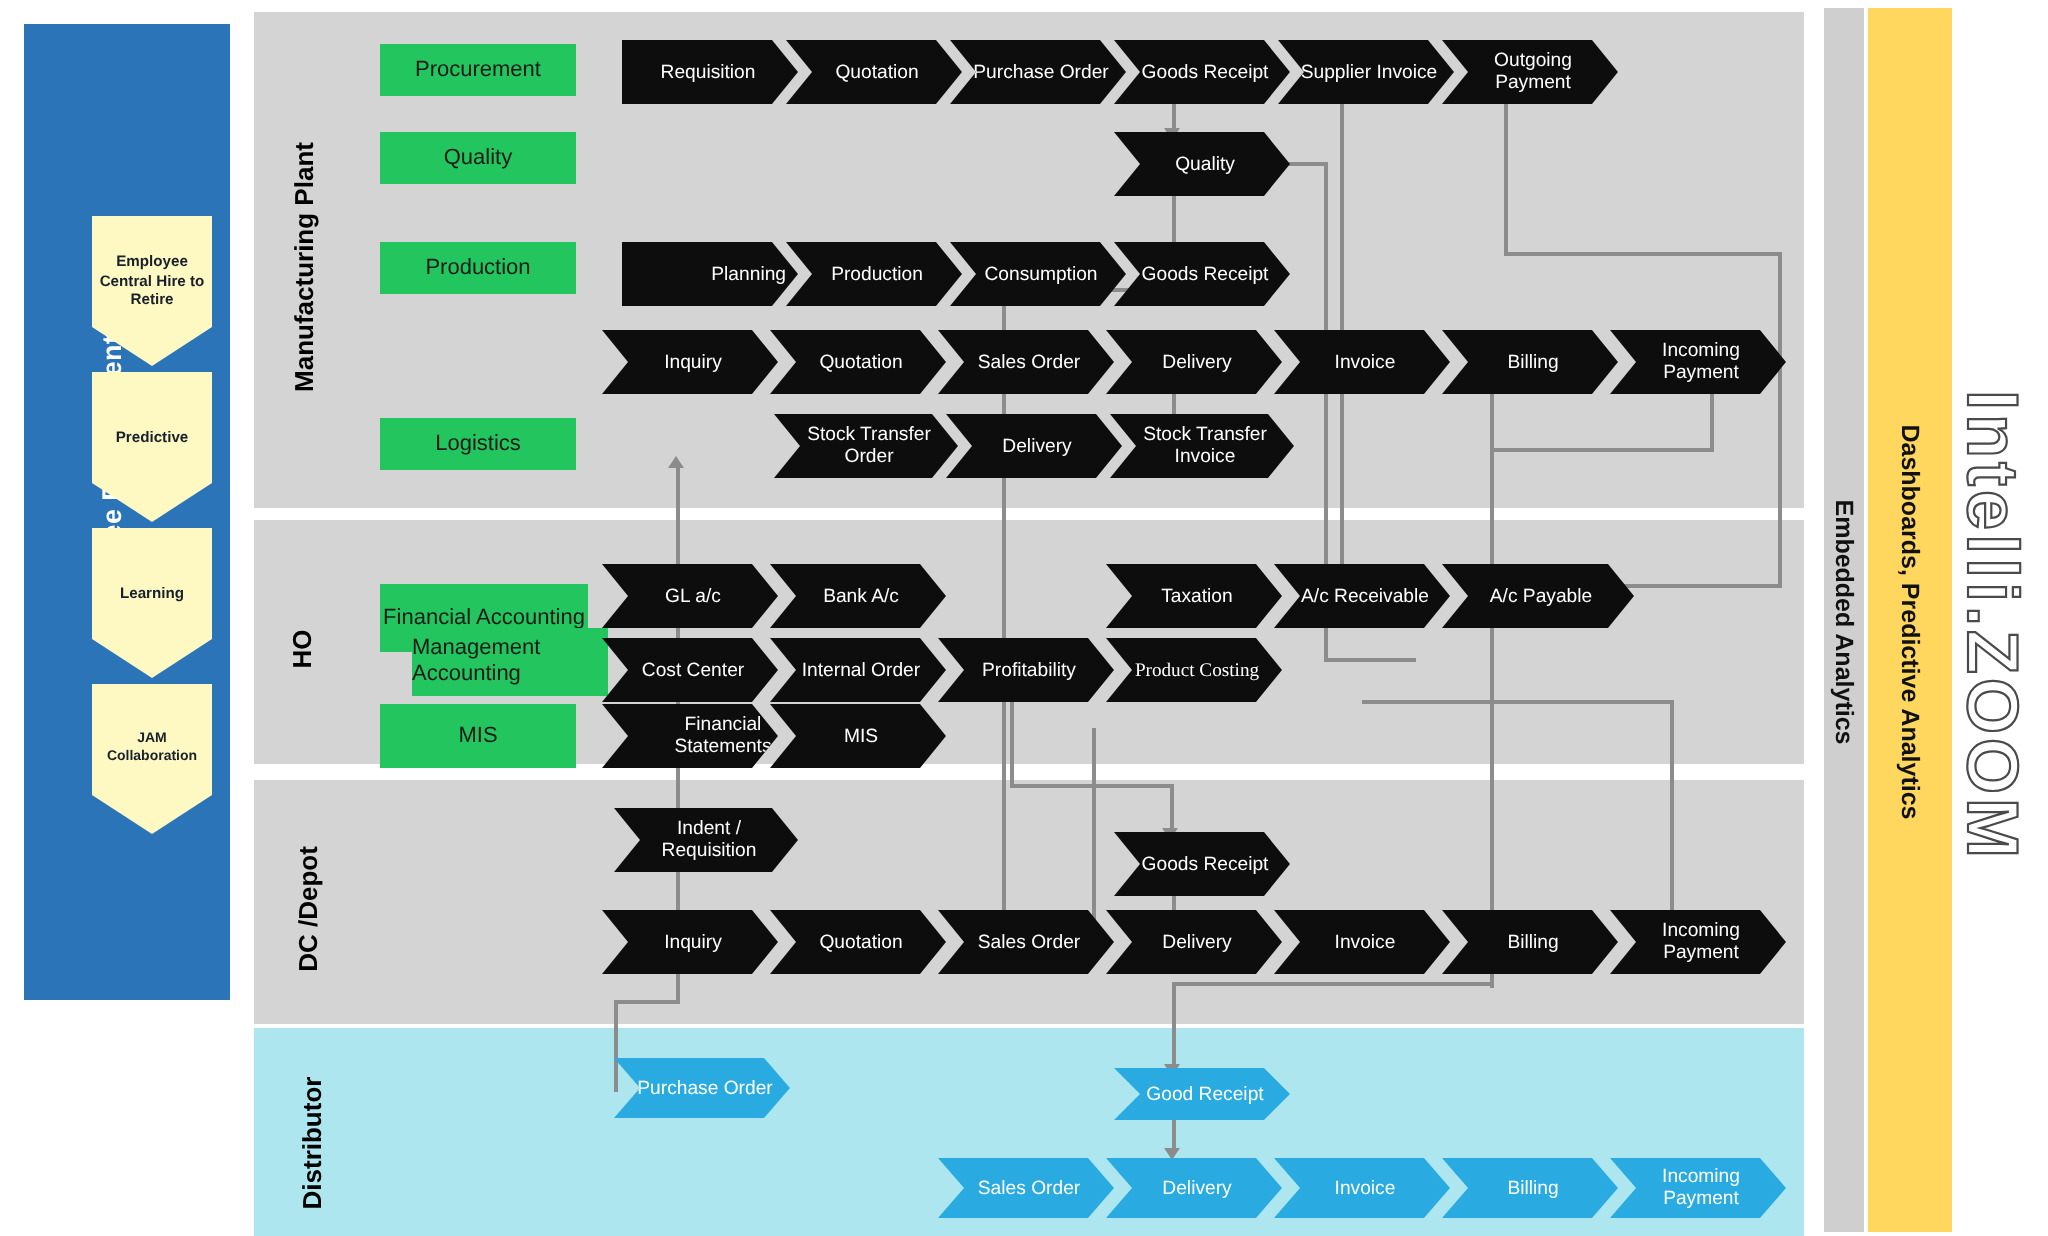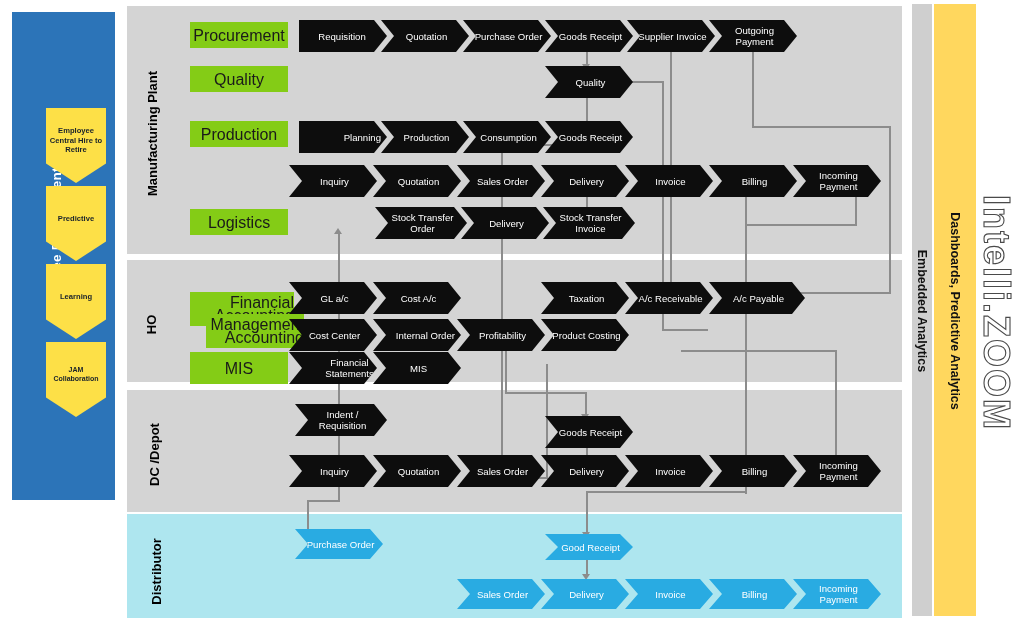--- a/index.html
+++ b/index.html
@@ -7,46 +7,46 @@
        font-family:"Liberation Sans","DejaVu Sans",sans-serif;}
 
   .root{position:absolute;left:0;top:0;width:1024px;height:618px;background:#fff;}
 
   
   .ee-panel{position:absolute;left:12px;top:12px;width:103px;height:488px;background:#2c74b8;}
   .ee-title{position:absolute;left:-176px;top:224px;width:440px;text-align:center;
             transform:rotate(-90deg);color:#fff;font-weight:bold;font-size:13.5px;
             letter-spacing:.2px;}
   .ee-chev-wrap{position:absolute;left:34px;top:96px;width:60px;}
-  .ee-chev{position:relative;width:60px;height:75px;background:#fde047;
+  .ee-chev{position:relative;width:60px;height:75px;background:#fef9c3;
            clip-path:polygon(0 0,100% 0,100% 74%,50% 100%,0 74%);
            margin-bottom:3px;display:flex;align-items:center;justify-content:center;}
   .ee-chev span{display:block;color:#18212b;font-size:7.6px;line-height:9.6px;
                 text-align:center;font-weight:bold;padding-bottom:10px;}
   .ee-chev.small span{font-size:7px;line-height:8.6px;}
 
   
   .board{position:absolute;left:127px;top:4px;width:775px;height:612px;}
 
   .band{position:absolute;left:0;background:#d4d4d4;}
   .band.cyan{background:#aee6ef;}
 
   .sideLabel{position:absolute;color:#000;font-weight:bold;font-size:13px;
              white-space:nowrap;transform-origin:center center;}
 
-  .proc{position:absolute;background:#84cc16;color:#1a1a1a;font-size:16px;
-        text-align:right;display:flex;align-items:center;justify-content:center;
+  .proc{position:absolute;background:#22c55e;color:#1a1a1a;font-size:11px;
+        text-align:left;display:flex;align-items:center;justify-content:center;
         line-height:13px;}
 
   
   .cv{position:absolute;display:flex;align-items:center;justify-content:center;
       text-align:center;color:#ffffff;font-size:9.6px;line-height:11px;
       background:#0d0d0d;
       clip-path:polygon(0 0, calc(100% - 13px) 0, 100% 50%, calc(100% - 13px) 100%, 0 100%, 13px 50%);
-      padding-left:9px;padding-right:6px;box-sizing:border-box;}
+      padding-left:9px;padding-right:6px;box-sizing:border-box;margin-left:12px;}
   .cv.flat{clip-path:polygon(0 0, calc(100% - 13px) 0, 100% 50%, calc(100% - 13px) 100%, 0 100%);
            padding-left:4px;}
   .cv.blue{background:#29abe2;}
 
   
   .ln{position:absolute;background:#8c8c8c;}
   .lnh{height:2px;}
   .lnv{width:2px;}
   .ar{position:absolute;width:0;height:0;}
   .ar.down{border-left:4px solid transparent;border-right:4px solid transparent;
@@ -236,42 +236,42 @@
       </div>
 
     <div class="proc" style="left:63px;top:288px;width:104px;height:34px;">Financial Accounting</div>
     <div class="proc" style="left:63px;top:310px;width:98px;height:34px;margin-left:16px;">Management Accounting</div>
     <div class="proc" style="left:63px;top:348px;width:98px;height:32px;">MIS</div>
 
     <div class="cv" style="left:162px;top:278px;width:88px;height:32px;">
         <span>GL a/c</span>
       </div>
     <div class="cv" style="left:246px;top:278px;width:88px;height:32px;">
-        <span>Cost A/c</span>
+        <span>Bank A/c</span>
       </div>
     <div class="cv" style="left:414px;top:278px;width:88px;height:32px;">
         <span>Taxation</span>
       </div>
     <div class="cv" style="left:498px;top:278px;width:88px;height:32px;">
         <span>A/c Receivable</span>
       </div>
     <div class="cv" style="left:582px;top:278px;width:96px;height:32px;">
         <span>A/c Payable</span>
       </div>
 
     <div class="cv" style="left:162px;top:315px;width:88px;height:32px;">
         <span>Cost Center</span>
       </div>
-    <div class="cv" style="left:246px;top:315px;width:88px;height:32px;justify-content:flex-end;">
+    <div class="cv" style="left:246px;top:315px;width:88px;height:32px;">
         <span>Internal Order</span>
       </div>
     <div class="cv" style="left:330px;top:315px;width:88px;height:32px;">
         <span>Profitability</span>
       </div>
-    <div class="cv" style="left:414px;top:315px;width:88px;height:32px;">
+    <div class="cv" style="left:414px;top:315px;width:88px;height:32px;font-family:Liberation Serif, serif;">
         <span>Product Costing</span>
       </div>
 
     <div class="cv" style="left:162px;top:348px;width:88px;height:32px;padding-left:39px;">
         <span>Financial Statements</span>
       </div>
     <div class="cv" style="left:246px;top:348px;width:88px;height:32px;">
         <span>MIS</span>
       </div>
 

